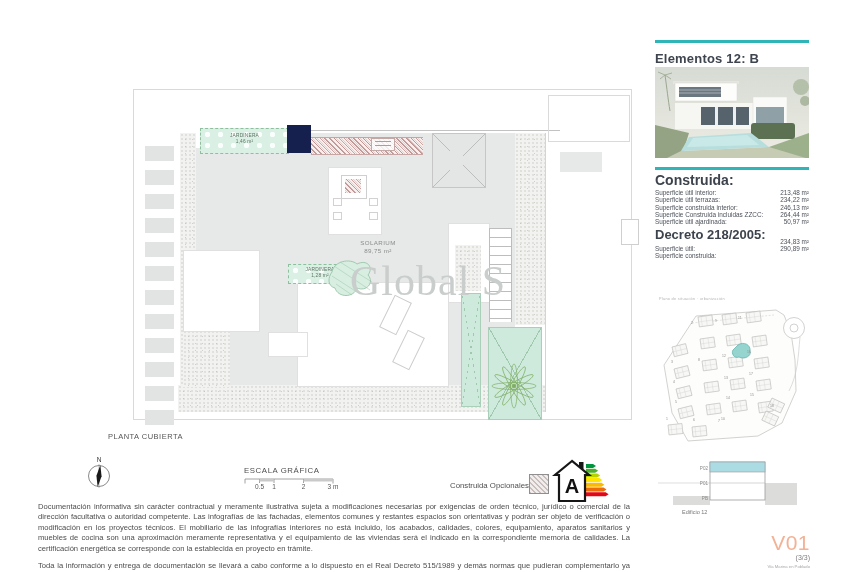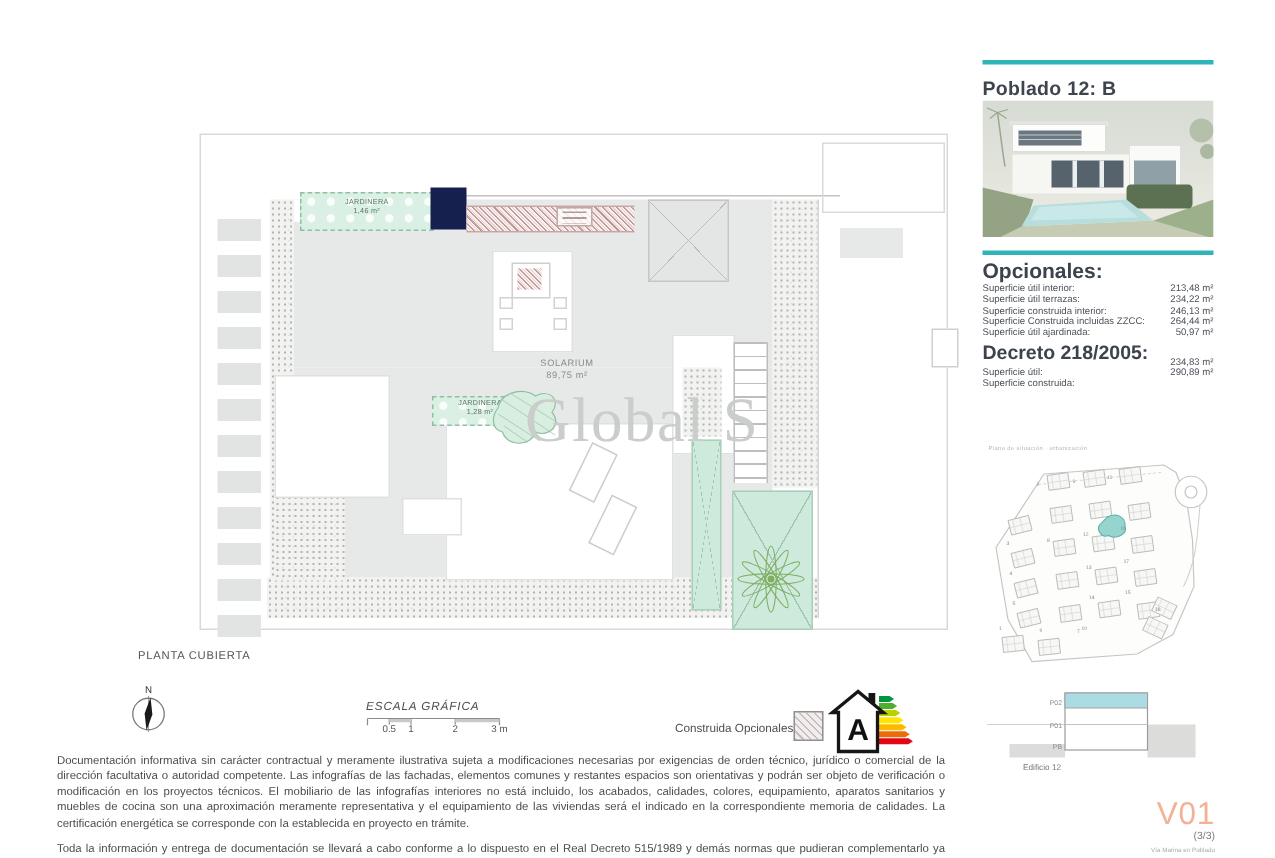--- a/index.html
+++ b/index.html
@@ -29,21 +29,21 @@
   .slats{background-image:repeating-linear-gradient(to bottom, #e2e3e3 0 15px, #fff 15px 24px);}
   .stairs{background:#fff;border-left:1px solid #bdbdbd;border-right:1px solid #bdbdbd;
     background-image:repeating-linear-gradient(to bottom, #bdbdbd 0 1px, transparent 1px 9px);}
   .lounger{background:#fff;border:1px solid #cccccc;transform:rotate(26deg);}
   .chair{position:absolute;width:7px;height:6px;background:#fff;border:1px solid #d2d2d2;}
   .planlbl{color:#8b8b8b;font-size:6.2px;letter-spacing:.4px;text-align:center;line-height:7.5px;}
   .gardlbl{color:#5d7263;font-size:4.8px;line-height:5.6px;text-align:center;letter-spacing:.2px;}
   .wm1{font-family:"Liberation Serif",serif;font-size:42px;color:#c9cdcc;letter-spacing:1px;line-height:40px;}
   .wm2{font-size:13px;color:#d5d8d7;letter-spacing:3.5px;margin-left:80px;line-height:14px;}
   
-  .scaletitle{font-size:7.8px;color:#4d4d4d;letter-spacing:.6px;font-style:italic;}
+  .scaletitle{font-size:7.8px;color:#4d4d4d;letter-spacing:.6px;}
   .tick{position:absolute;top:483px;transform:translateX(-50%);font-size:6.5px;color:#555;}
   .optlbl{font-size:7.8px;color:#4f4f4f;}
   .swatch{background-color:#f1edec;border:1px solid #8f8f8f;
     background-image:repeating-linear-gradient(45deg,#c7bebd 0 1px, transparent 1px 3.5px);}
   
   .disc{width:592px;font-size:7.6px;line-height:10.4px;color:#4c4c4c;text-align:justify;}
   .disc p{margin:0 0 7px 0;}
   
   .rule{background:#2fb5b7;height:2.5px;}
   .sb-title{font-size:13px;font-weight:700;color:#3e454f;letter-spacing:.2px;}
@@ -149,21 +149,21 @@
 
   <div class="abs" style="left:350px;top:261px;width:230px;">
     <div class="wm1">Global S</div>
   </div>
 
   <div class="abs planlbl" style="left:339px;top:239px;width:78px;">
     <span>SOLARIUM</span><br>
     <span>89,75 m²</span>
   </div>
 
-  <div class="abs" style="left:92px;top:432px;font-size:7.5px;color:#555;letter-spacing:.5px;">PLANTA CUBIERTA</div>
+  <div class="abs" style="left:108px;top:432px;font-size:7.5px;color:#555;letter-spacing:.5px;">PLANTA CUBIERTA</div>
 
   <svg class="abs" style="left:84px;top:455px;" width="30" height="36" viewBox="0 0 30 36">
     <text x="15" y="7" text-anchor="middle" font-size="6.5" fill="#333" font-family="Liberation Sans, sans-serif">N</text>
     <circle cx="15" cy="21" r="10.5" stroke="#7d7d7d" stroke-width="0.9" fill="none"></circle>
     <line x1="15" y1="9" x2="15" y2="33" stroke="#7d7d7d" stroke-width="0.5"></line>
     <polygon points="15,10 17.6,21 15,32 12.4,21" fill="#1a1a1a" transform="rotate(7 15 21)"></polygon>
   </svg>
 
   <div class="abs scaletitle" style="left:244px;top:466px;">ESCALA GRÁFICA</div>
   <svg class="abs" style="left:244px;top:475px;" width="92" height="14" viewBox="0 0 92 14">
@@ -197,21 +197,21 @@
     <path d="M20,3 L3,17 L7,17 L7,43 L33,43 L33,17 L37,17 Z" fill="#ffffff" stroke="#161616" stroke-width="2.2" stroke-linejoin="miter"></path>
     <text x="20" y="35" text-anchor="middle" font-size="20" font-weight="bold" fill="#111" font-family="Liberation Sans, sans-serif">A</text>
   </svg>
 
   <div class="abs disc" id="disclaimer" style="left:38px;top:502px;">
       <p>Documentación informativa sin carácter contractual y meramente ilustrativa sujeta a modificaciones necesarias por exigencias de orden técnico, jurídico o comercial de la dirección facultativa o autoridad competente. Las infografías de las fachadas, elementos comunes y restantes espacios son orientativas y podrán ser objeto de verificación o modificación en los proyectos técnicos. El mobiliario de las infografías interiores no está incluido, los acabados, calidades, colores, equipamiento, aparatos sanitarios y muebles de cocina son una aproximación meramente representativa y el equipamiento de las viviendas será el indicado en la correspondiente memoria de calidades. La certificación energética se corresponde con la establecida en proyecto en trámite.</p>
       <p>Toda la información y entrega de documentación se llevará a cabo conforme a lo dispuesto en el Real Decreto 515/1989 y demás normas que pudieran complementarlo ya sean de carácter estatal o autonómico.</p>
     </div>
 
   <div class="abs rule" style="left:655px;top:40px;width:154px;"></div>
-  <div class="abs sb-title" style="left:655px;top:51px;">Poblado 12: B</div>
+  <div class="abs sb-title" style="left:655px;top:51px;">Elementos 12: B</div>
 
   <svg class="abs" style="left:655px;top:67px;" width="154" height="91" viewBox="0 0 154 91">
     <defs>
       <linearGradient id="sky" x1="0" y1="0" x2="0" y2="1">
         <stop offset="0" stop-color="#d6dbd3"></stop>
           <stop offset="1" stop-color="#edece4"></stop>
       </linearGradient>
     </defs>
     <rect width="154" height="91" fill="url(#sky)"></rect>
     <circle cx="146" cy="20" r="8" fill="#aab89e" opacity="0.8"></circle>
@@ -230,21 +230,21 @@
     <rect x="101" y="40" width="28" height="20" fill="#8fa0a6"></rect>
     <polygon points="0,58 34,66 26,92 0,92" fill="#93a383"></polygon>
     <polygon points="114,80 154,66 154,92 100,92" fill="#9db08c"></polygon>
     <polygon points="26,84 114,80 154,92 10,92" fill="#c6cbb4"></polygon>
     <rect x="96" y="56" width="44" height="16" rx="3" fill="#5c7052"></rect>
     <polygon points="34,70 96,66 114,80 26,84" fill="#b7dedd"></polygon>
     <polygon points="38,71 92,68 104,78 32,80" fill="#cfeceb" opacity="0.75"></polygon>
   </svg>
 
   <div class="abs rule" style="left:655px;top:167px;width:154px;"></div>
-  <div class="abs sb-h" style="left:655px;top:172px;">Opcionales:</div>
+  <div class="abs sb-h" style="left:655px;top:172px;">Construida:</div>
 
   <div class="abs" id="sup-rows" style="left:655px;top:189px;width:154px;">
       <div class="srow">
         <span>Superficie útil interior:</span>
         <span>213,48 m²</span>
       </div>
       <div class="srow">
         <span>Superficie útil terrazas:</span>
         <span>234,22 m²</span>
       </div>

